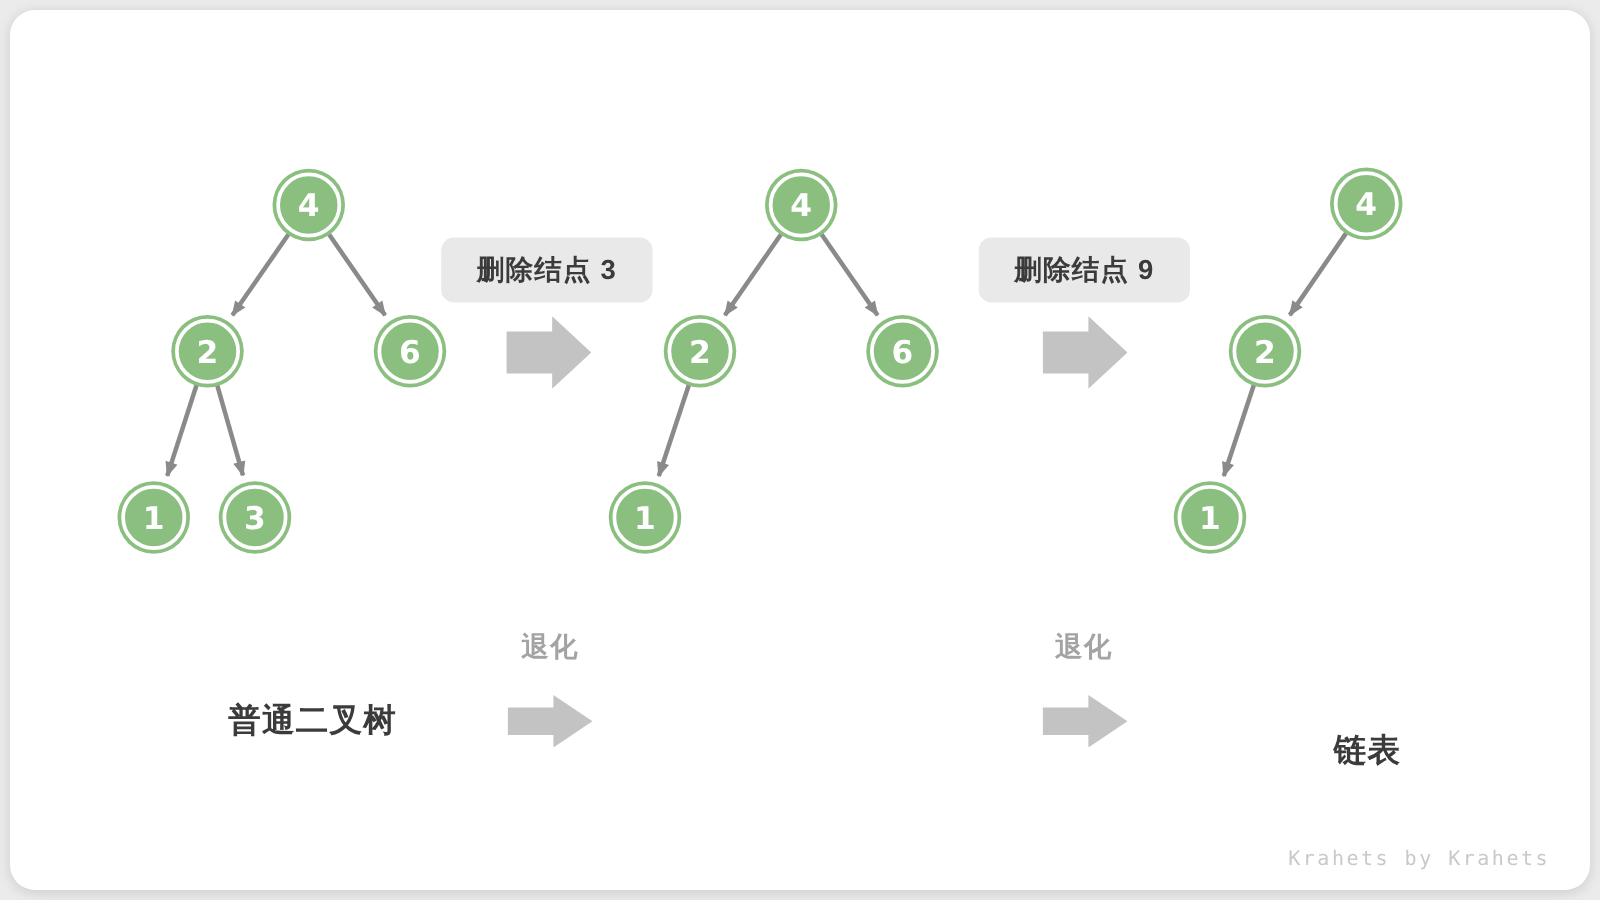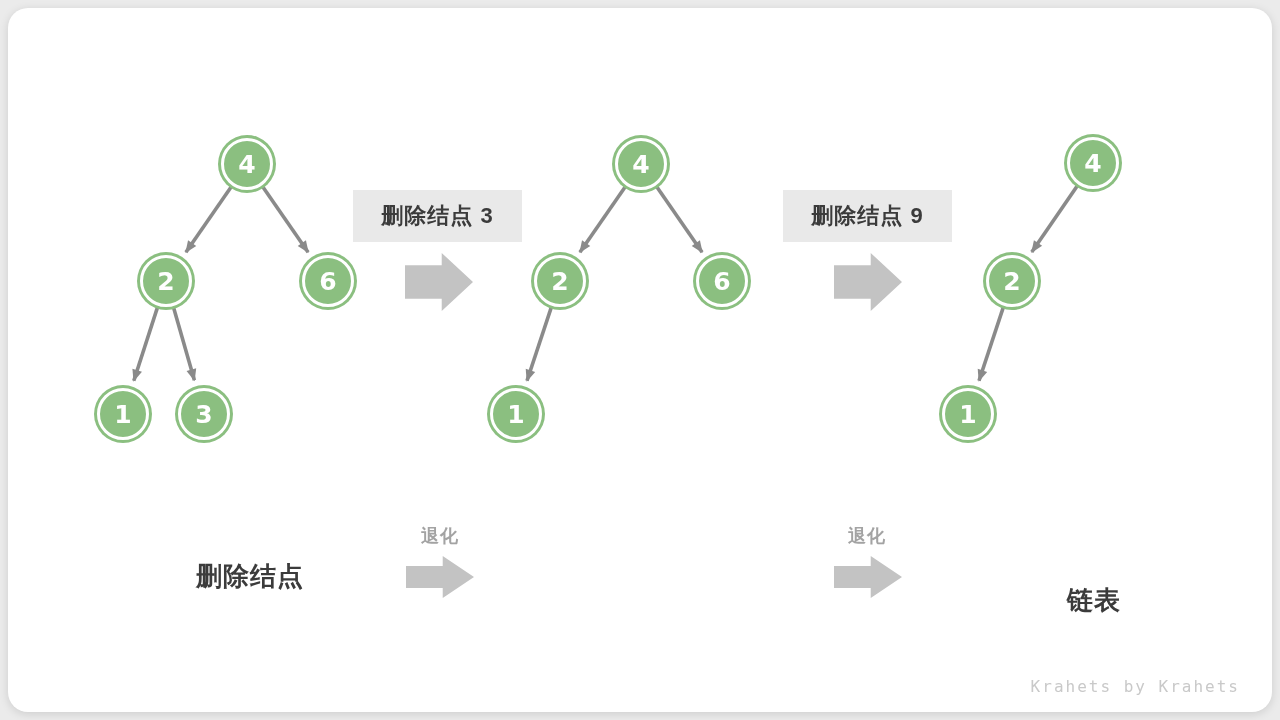--- a/index.html
+++ b/index.html
@@ -28,38 +28,38 @@
   #nodes-layer{position:absolute;left:0;top:0;width:1280px;height:720px;}
   .tree-node{
     position:absolute;width:52px;height:52px;border-radius:50%;
     background:var(--node-green);border:3px solid #fff;
     box-shadow:0 0 0 3px var(--node-green);
     display:flex;align-items:center;justify-content:center;
     color:#fff;font-size:25px;font-weight:bold;
     font-family:"DejaVu Sans","Liberation Sans",sans-serif;
   }
   .op-label{
-    position:absolute;width:169px;height:52px;border-radius:0;
+    position:absolute;width:169px;height:52px;border-radius:10px;
     background:var(--label-bg);color:var(--text-dark);
     display:flex;align-items:center;justify-content:center;
     font-size:22px;font-weight:bold;letter-spacing:1px;
   }
   #op-label-1{left:353px;top:190px;}
   #op-label-2{left:783px;top:190px;}
   .block-arrow{position:absolute;background:var(--arrow-gray);
     clip-path:polygon(0 21%,54% 21%,54% 0,100% 50%,54% 100%,54% 79%,0 79%);}
   #mid-arrow-1{left:405px;top:253px;width:68px;height:58px;}
   #mid-arrow-2{left:834px;top:253px;width:68px;height:58px;}
   #bottom-arrow-1{left:406px;top:556px;width:68px;height:42px;
     clip-path:polygon(0 24%,54% 24%,54% 0,100% 50%,54% 100%,54% 76%,0 76%);}
   #bottom-arrow-2{left:834px;top:556px;width:68px;height:42px;
     clip-path:polygon(0 24%,54% 24%,54% 0,100% 50%,54% 100%,54% 76%,0 76%);}
   .degrade-caption{
-    position:absolute;top:524px;transform:translateX(-50%);
-    color:var(--text-gray);font-size:18px;font-weight:bold;letter-spacing:1px;
+    position:absolute;top:503px;transform:translateX(-50%);
+    color:var(--text-gray);font-size:22px;font-weight:bold;letter-spacing:1px;
   }
   #caption-1{left:440px;}
   #caption-2{left:867px;}
   .stage-label{
     position:absolute;top:559px;transform:translateX(-50%);
     color:var(--text-dark);font-size:26px;font-weight:bold;letter-spacing:1px;
   }
   #stage-1{left:250px;}
   #stage-2{left:643px;}
   #stage-3{left:1094px;margin-top:24px;}
@@ -112,17 +112,17 @@
 
   <div class="block-arrow" id="mid-arrow-1"></div>
   <div class="block-arrow" id="mid-arrow-2"></div>
 
   <div class="degrade-caption" id="caption-1">退化</div>
   <div class="degrade-caption" id="caption-2">退化</div>
 
   <div class="block-arrow" id="bottom-arrow-1"></div>
   <div class="block-arrow" id="bottom-arrow-2"></div>
 
-  <div class="stage-label" id="stage-1">删除结点</div>
+  <div class="stage-label" id="stage-1">普通二叉树</div>
   <div class="stage-label" id="stage-3">链表</div>
 
   <div class="watermark">Krahets by Krahets</div>
 </div>
 
 </body></html>

